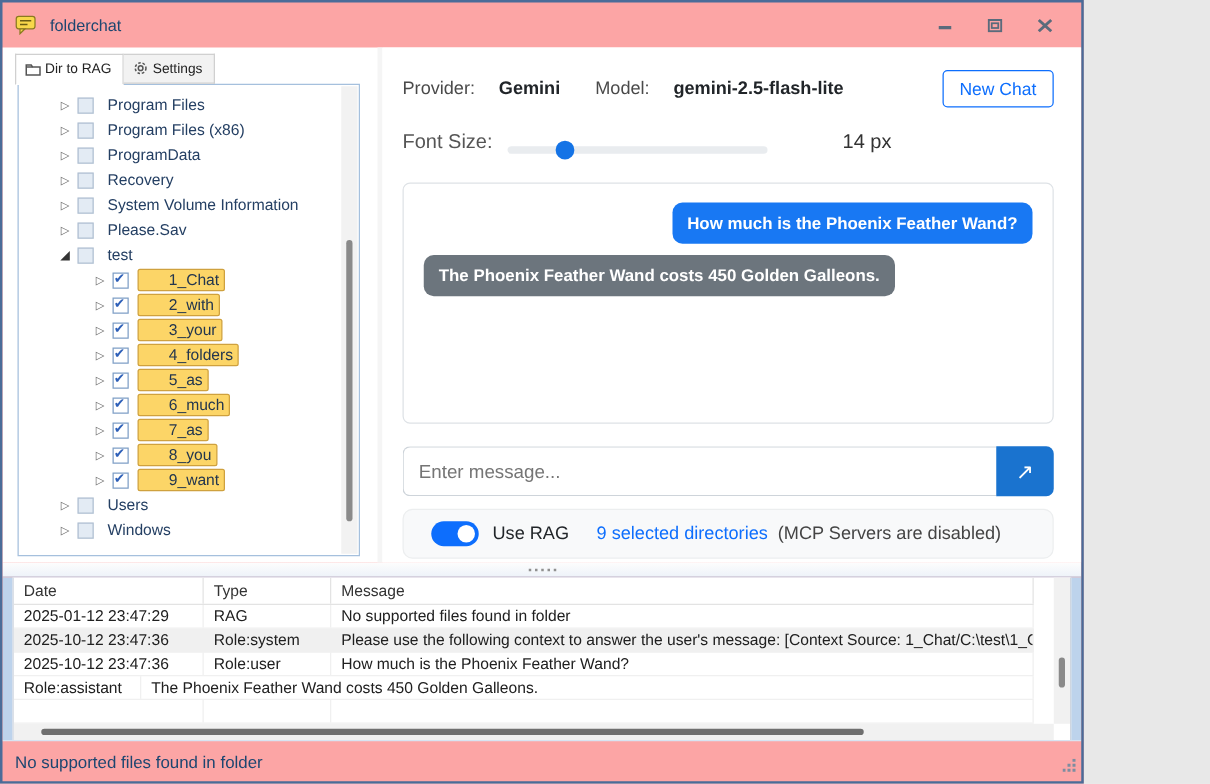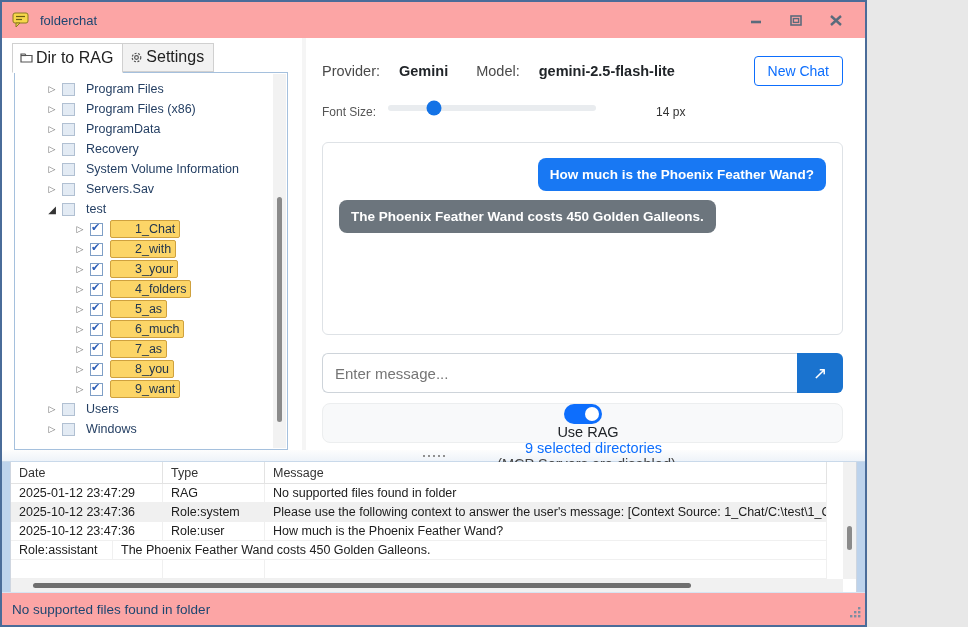--- a/index.html
+++ b/index.html
@@ -10,21 +10,21 @@
   .titlebar { height:36px; display:flex; align-items:center; padding:0 8px 0 10px; }
   .app-icon { width:20px; height:16px; margin-right:8px; position:relative; }
   .title-text { font-size:13px; color:#1d4670; }
   .win-controls { margin-left:auto; display:flex; gap:14px; padding-right:8px; }
   .win-btn { width:26px; height:20px; display:flex; align-items:center; justify-content:center; cursor:default; }
 
   
   .main { height:412px; background:#ffffff; display:flex; }
   .left-pane { width:300px; padding-top:5px; }
   .tabs { display:flex; margin-left:10px; position:relative; z-index:2; }
-  .tab { display:flex; align-items:center; gap:3px; font-size:16px; color:#222; padding:4px 9px 5px 7px; border:1px solid #d0d0d0; background:#f2f2f2; cursor:pointer; }
+  .tab { display:flex; align-items:center; gap:3px; font-size:11px; color:#222; padding:4px 9px 5px 7px; border:1px solid #d0d0d0; background:#f2f2f2; cursor:pointer; }
   .tab.active { background:#fff; border-bottom:1px solid #fff; margin-bottom:-1px; }
   .tab + .tab { border-left:none; }
   .tree-box { margin:0 12px 0 12px; width:274px; height:378px; border:1px solid #a5c0dd; background:#fff; position:relative; overflow:hidden; }
   .tree-list { padding:6px 0 0 0; }
   .tree-row { height:20px; display:flex; align-items:center; font-size:12.5px; color:#243f63; cursor:default; }
   .twisty { width:14px; text-align:center; font-size:9px; color:#6d6d6d; flex:none; }
   .twisty.expanded { color:#333; font-size:10px; }
   .cb { width:13px; height:13px; border:1px solid #b1c0d2; background:#e3ebf4; margin:0 7px 0 3px; flex:none; position:relative; }
   .cb.checked { background:#fff; border-color:#7f9fc6; }
   .cb.checked .tick { position:absolute; left:0px; top:-3px; font-size:11px; color:#2d5fb8; }
@@ -33,36 +33,36 @@
   .tree-scroll { position:absolute; top:1px; right:1px; bottom:1px; width:13px; background:#f2f2f2; }
   .tree-thumb { position:absolute; left:4px; width:5px; top:33%; height:60%; background:#8a8a8a; border-radius:3px; }
   .pane-divider { width:4px; background:#f5f5f5; }
 
   
   .right-pane { flex:1; position:relative; padding:18px 22px 0 16px; background:#fff; }
   .chat-header { display:flex; align-items:center; font-size:14.5px; color:#4a4a4a; }
   .chat-header b { color:#212529; margin-left:19px; }
   .model-group { margin-left:28px; }
   .new-chat-btn { margin-left:auto; background:#fff; color:#0d6efd; border:1px solid #0d6efd; border-radius:4px; font-size:14px; padding:6px 13px; cursor:pointer; }
-  .fontsize-row { display:flex; align-items:flex-start; margin-top:19px; font-size:12px; color:#555; }
+  .fontsize-row { display:flex; align-items:flex-end; margin-top:19px; font-size:16px; color:#555; }
   .slider { position:relative; width:208px; height:6px; background:#e9ecef; border-radius:3px; margin:0 14px 0 12px; }
   .slider-thumb { position:absolute; top:50%; transform:translate(-50%,-50%); width:15px; height:15px; border-radius:50%; background:#1473e6; }
   .fontsize-value { color:#333; margin-left:46px; }
 
   .chat-box { margin-top:23px; height:193px; border:1px solid #dee2e6; border-radius:6px; position:relative; background:#fff; }
   .bubble { position:absolute; color:#fff; font-size:13.5px; font-weight:bold; padding:9px 12px; border-radius:8px; white-space:nowrap; }
   .bubble.user { top:15px; right:16px; background:#1878f3; }
   .bubble.assistant { top:57px; left:16px; background:#6c757d; }
 
   .input-row { margin-top:18px; display:flex; height:40px; }
   .msg-input { flex:1; border:1px solid #ced4da; border-right:none; border-radius:6px 0 0 6px; font-size:15px; padding:0 12px; color:#333; outline:none; }
   .msg-input::placeholder { color:#757575; }
   .send-btn { width:46px; background:#1a73cf; border:none; border-radius:0 6px 6px 0; color:#fff; font-size:17px; cursor:pointer; display:flex; align-items:center; justify-content:center; }
 
-  .rag-row { margin-top:10px; height:40px; background:#f8f9fa; border:1px solid #eceeef; border-radius:8px; display:flex; align-items:center; padding:0 11px;flex-direction:column; }
+  .rag-row { margin-top:10px; height:40px; background:#f8f9fa; border:1px solid #eceeef; border-radius:8px; display:flex; align-items:center; padding:0 22px; }
   .toggle { width:38px; height:20px; background:#0d6efd; border-radius:10px; position:relative; flex:none; cursor:pointer; }
   .toggle-knob { position:absolute; right:3px; top:3px; width:14px; height:14px; background:#fff; border-radius:50%; }
   .rag-label { font-size:14.5px; color:#212529; margin-left:11px; }
   .rag-link { font-size:14.5px; color:#0d6efd; margin-left:22px; cursor:pointer; }
   .rag-note { font-size:14.5px; color:#444; margin-left:8px; }
 
   
   .splitter { height:12px; background:linear-gradient(#fdfdfd,#eef3f9); border-bottom:1px solid #c9d9ea; display:flex; align-items:center; justify-content:center; gap:3px; cursor:row-resize; }
   .splitter i { width:2px; height:2px; background:#909090; }
 
@@ -164,21 +164,21 @@
               <span class="lbl">Recovery</span>
             </div>
             <div class="tree-row" style="padding-left: 30px;">
               <span class="twisty">▷</span>
               <span class="cb"></span>
               <span class="lbl">System Volume Information</span>
             </div>
             <div class="tree-row" style="padding-left: 30px;">
               <span class="twisty">▷</span>
               <span class="cb"></span>
-              <span class="lbl">Servers.Sav</span>
+              <span class="lbl">Please.Sav</span>
             </div>
             <div class="tree-row" style="padding-left: 30px;">
               <span class="twisty expanded">◢</span>
               <span class="cb"></span>
               <span class="lbl">test</span>
             </div>
             <div class="tree-row" style="padding-left: 58px;">
               <span class="twisty">▷</span>
               <span class="cb checked">
                 <span class="tick">✔</span>

